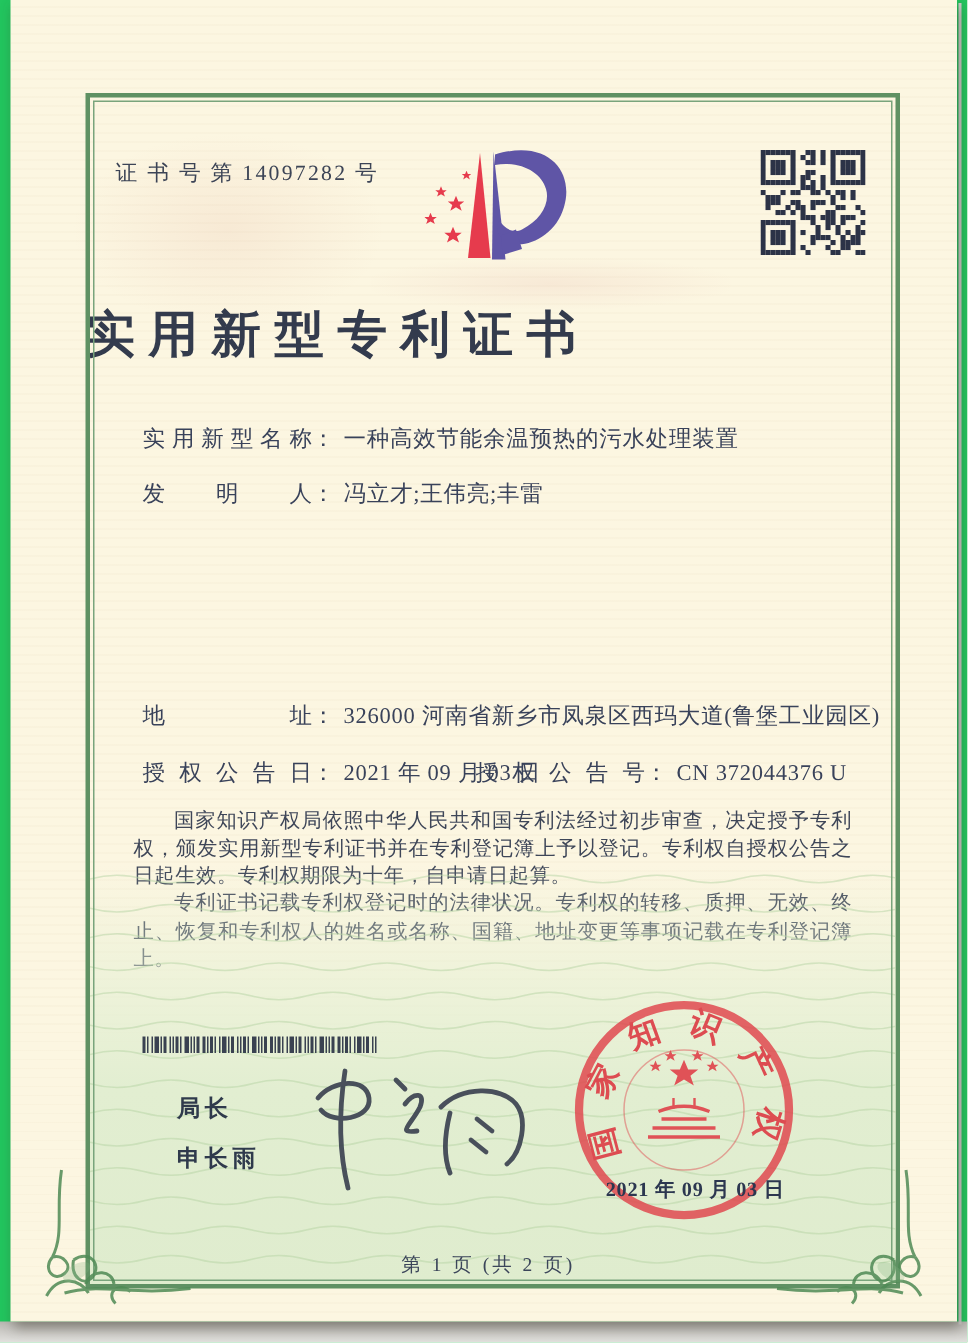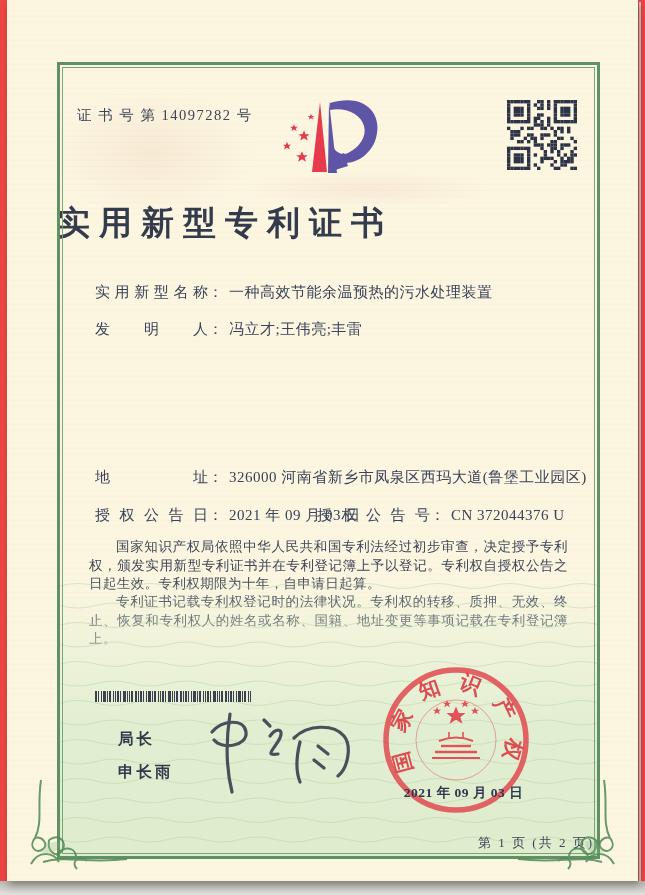--- a/index.html
+++ b/index.html
@@ -1,16 +1,16 @@
 <!DOCTYPE html>
 <html><head>
 <meta charset="utf-8">
 <style>
   html,body{margin:0;padding:0;background:#ffffff;}
-  .scene{position:relative;width:645px;height:895px;overflow:hidden;background:#ef4444;
+  .scene{position:relative;width:645px;height:895px;overflow:hidden;background:#22c55e;
          font-family:"Liberation Serif","DejaVu Serif",serif;}
   .scan-band{position:absolute;left:0;right:0;bottom:0;height:14px;
              background:linear-gradient(180deg,#b9b7b2,#e2e1de);}
   .right-edge{position:absolute;top:2px;bottom:12px;left:639px;width:2px;background:#cfcecb;}
   .paper{position:absolute;left:7px;top:0;width:631px;height:881px;background:#fcf6e1;
          box-shadow:2px 4px 8px rgba(60,55,45,.45);
          background-image:repeating-linear-gradient(0deg,rgba(205,185,150,.06) 0 1px,transparent 1px 6px);}
   .smudge1{position:absolute;left:40px;top:88px;width:210px;height:130px;
            background:radial-gradient(ellipse at 50% 50%,rgba(222,168,148,.16),transparent 70%);}
   .smudge2{position:absolute;left:240px;top:172px;width:240px;height:34px;
@@ -46,21 +46,21 @@
   .signer-title{position:absolute;left:111px;top:729px;font-size:15.5px;letter-spacing:3px;color:#2f3a4c;
                 font-family:"Liberation Sans","DejaVu Sans",sans-serif;font-weight:600;}
   .signer-name{position:absolute;left:111px;top:762px;font-size:15.5px;letter-spacing:3px;color:#2f3a4c;
                font-family:"Liberation Sans","DejaVu Sans",sans-serif;font-weight:600;}
   .signature{position:absolute;left:185px;top:702px;}
 
   .seal{position:absolute;left:371px;top:662px;width:156px;height:156px;opacity:.93;}
   .seal-date{position:absolute;left:394px;top:784px;width:125px;text-align:center;
              font-size:13.5px;font-weight:600;letter-spacing:.5px;color:#2c3750;}
 
-  .page-note{position:absolute;left:50px;top:834px;width:537px;text-align:right;
+  .page-note{position:absolute;left:50px;top:834px;width:537px;text-align:center;
              font-size:13px;letter-spacing:2px;color:#3b455a;}
   .back-note{position:absolute;left:0;top:866px;width:631px;text-align:center;
              font-size:13.5px;letter-spacing:3px;color:#3b455a;}
 
   .orn{position:absolute;width:104px;height:92px;}
   .orn-l{left:18px;top:778px;}
   .orn-r{left:509px;top:778px;transform:scaleX(-1);}
 </style>
 </head>
 <body>

